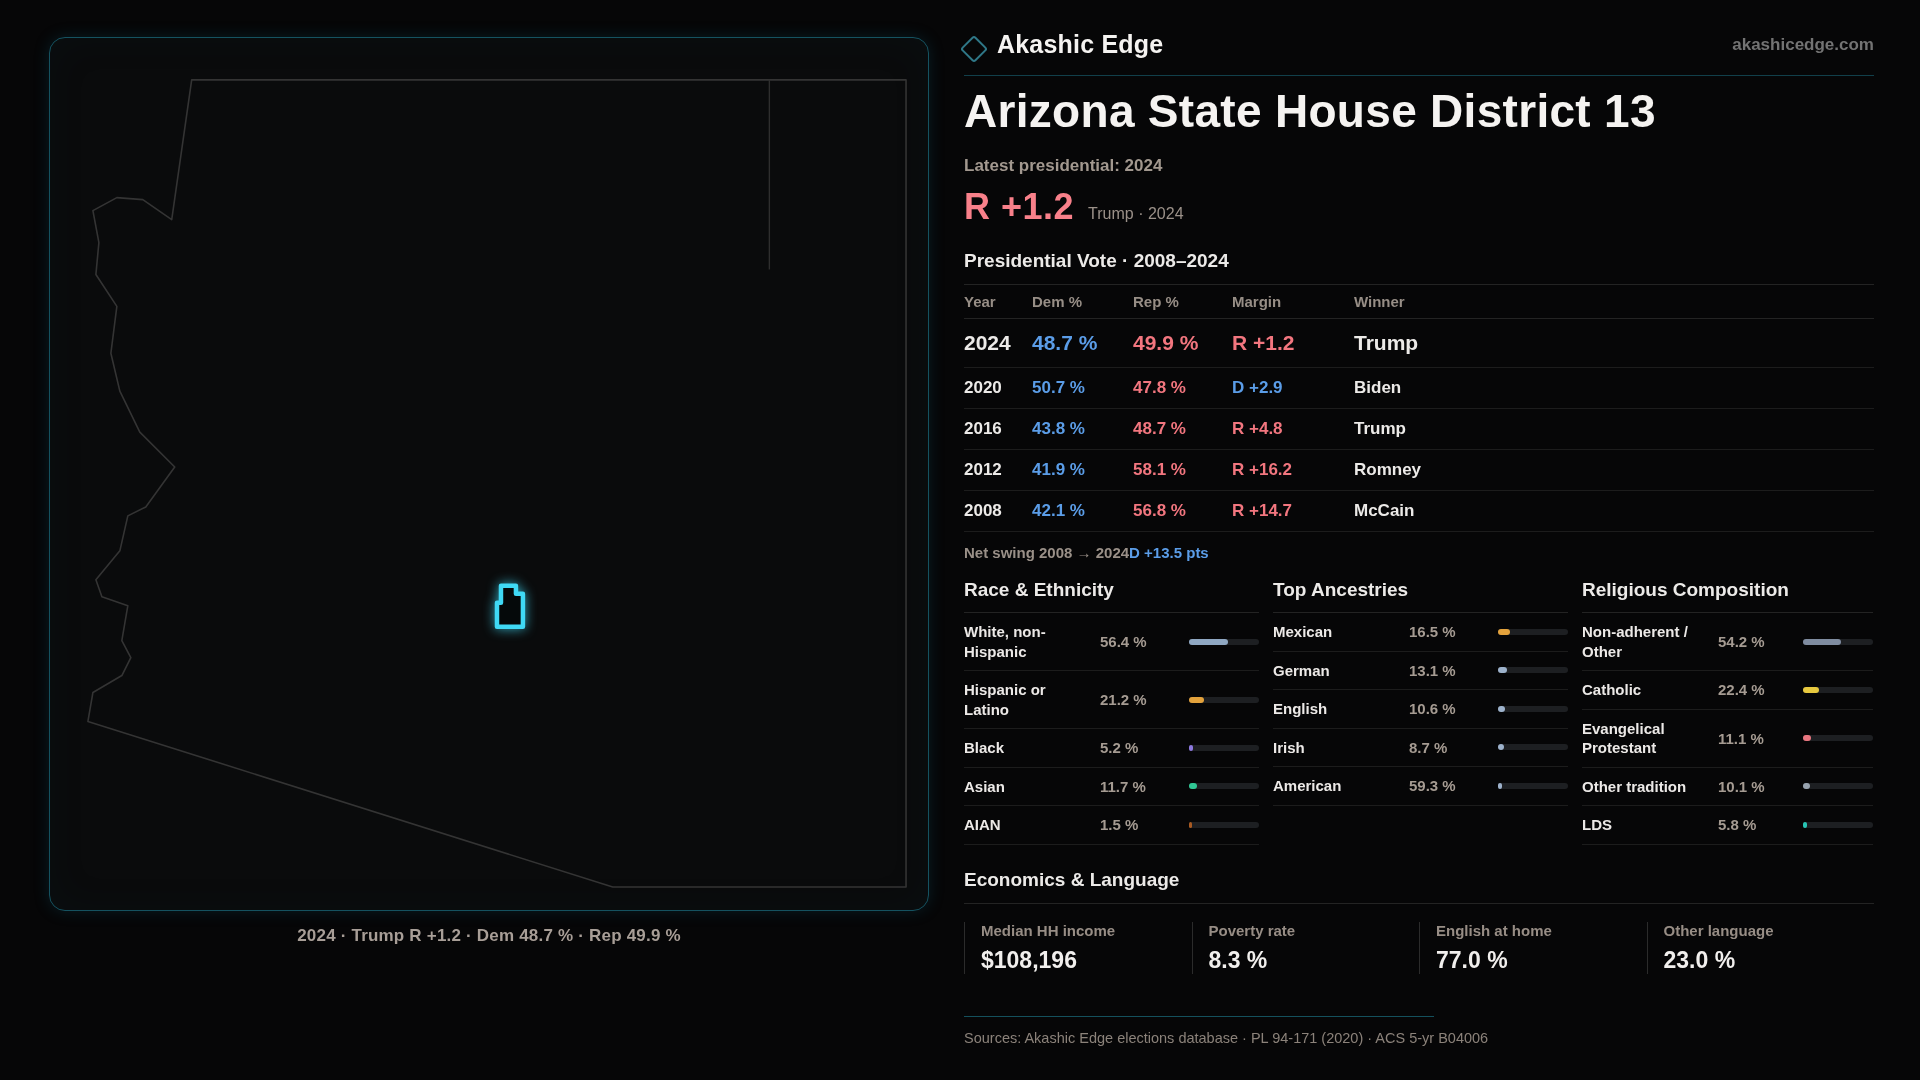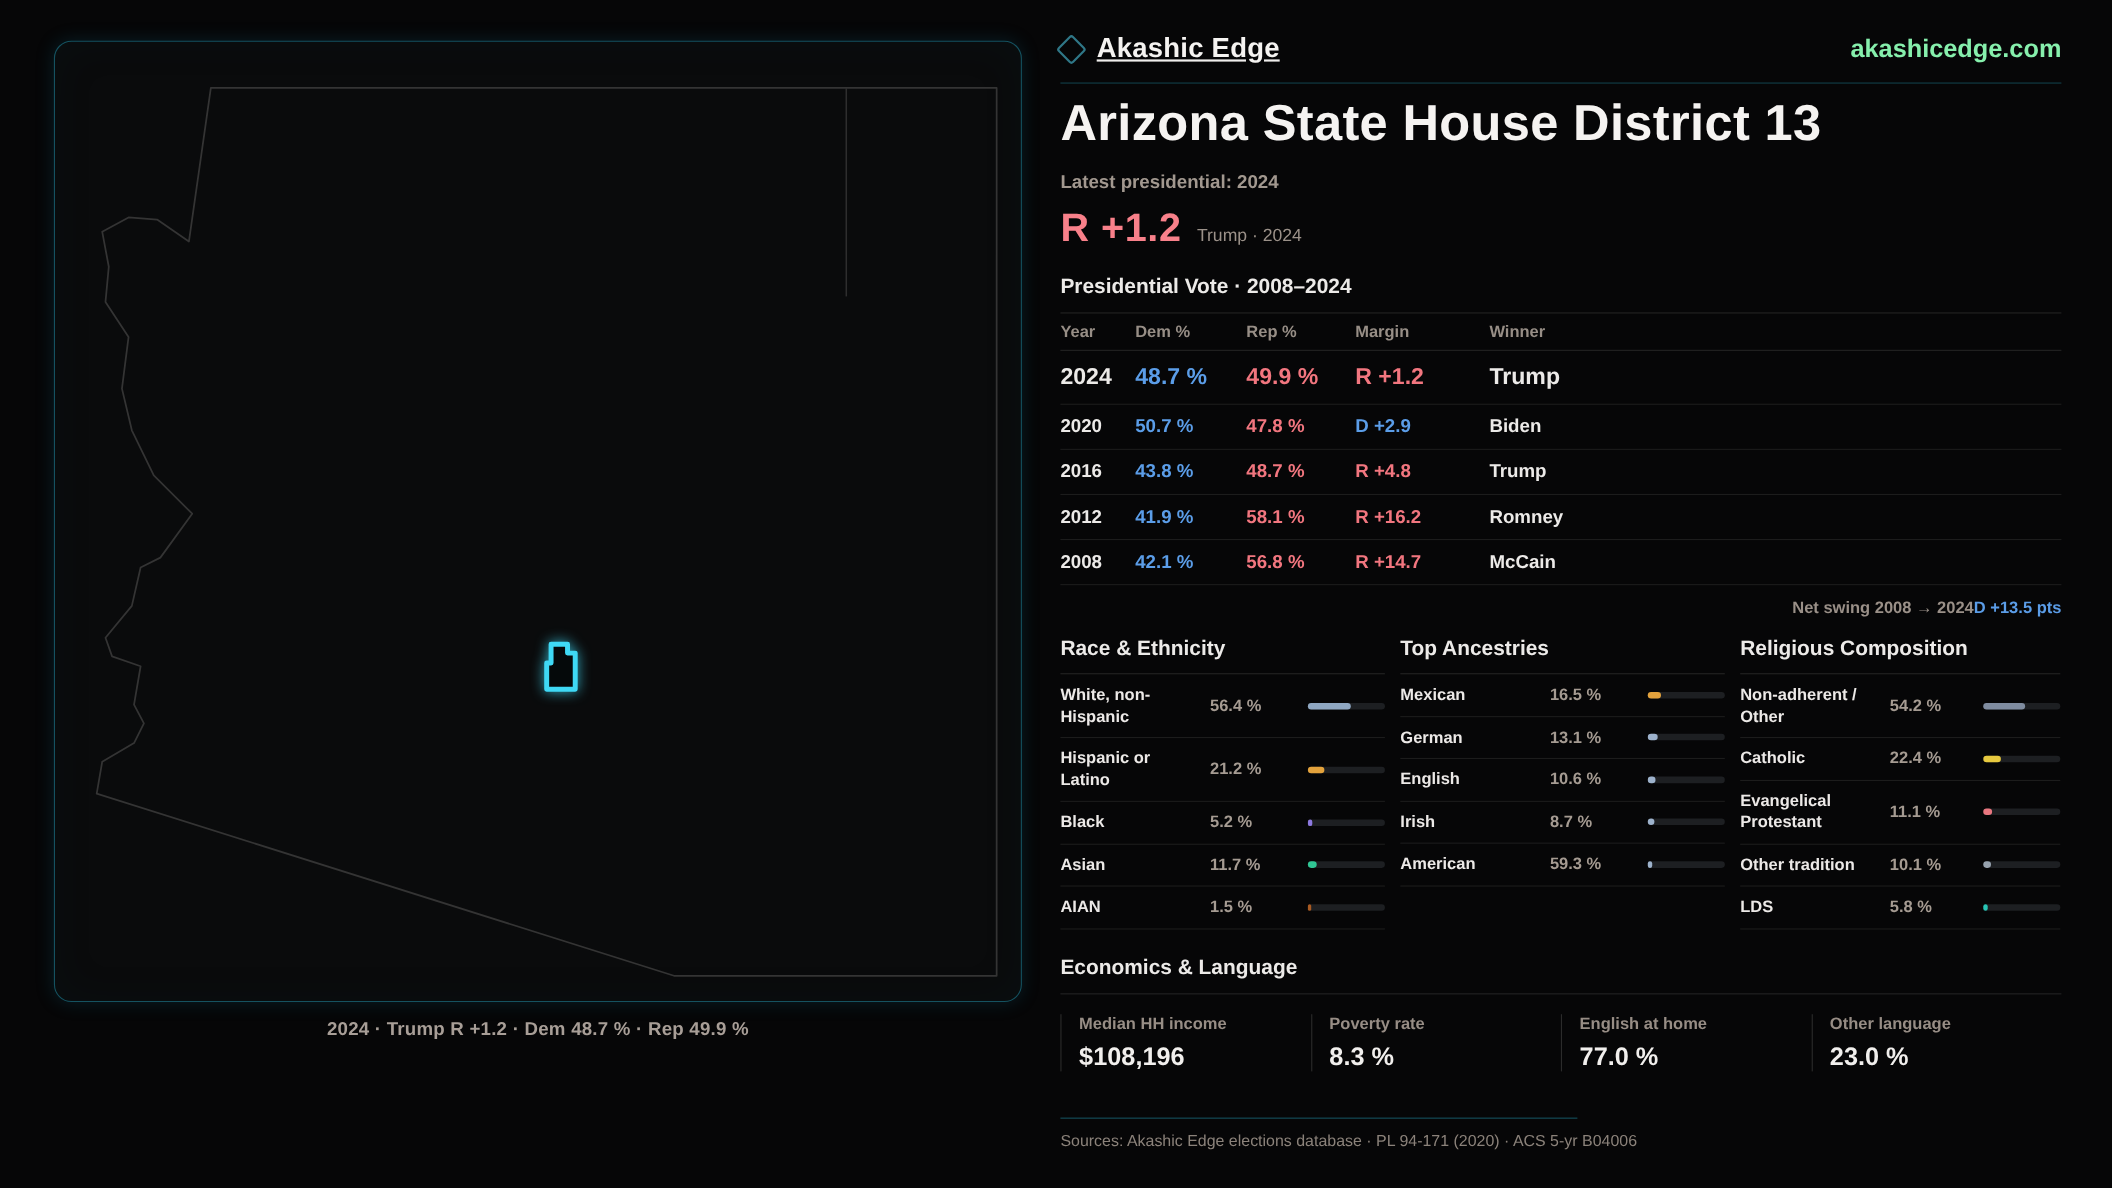--- a/index.html
+++ b/index.html
@@ -24,25 +24,25 @@
   .map-caption{
     position:absolute; left:49px; top:926px; width:880px; text-align:center;
     color:#a89e97; font-size:17px; font-weight:700; letter-spacing:.2px;
   }
 
   
   .content{ position:absolute; left:964px; top:30px; width:910px; }
 
   .hdr{ display:flex; align-items:center; justify-content:space-between;
         padding-bottom:16px; border-bottom:1px solid #113f4a; }
-  .hdr-left{ display:flex; align-items:center; gap:13px;text-decoration:underline; }
+  .hdr-left{ display:flex; align-items:flex-end; gap:13px; }
   .logo{ width:20px; height:20px; border:2px solid #2f7787; transform:rotate(45deg);
          border-radius:3px; display:inline-block; }
   .brand{ font-size:25px; font-weight:800; color:#f5f3f1; letter-spacing:.2px; }
-  .site{ font-size:23px; font-weight:700; color:#86efac; }
+  .site{ font-size:17px; font-weight:700; color:#737373; }
 
   .kicker{ margin-top:20px; font-size:17px; font-weight:600; color:var(--muted); }
   .title{ margin-top:8px; font-size:46px; font-weight:800; color:#f5f3f1; letter-spacing:.3px; }
   .latest{ margin-top:18px; font-size:17px; font-weight:700; color:#a2988f; }
 
   .margin-row{ margin-top:10px; display:flex; align-items:baseline; gap:14px; }
   .margin-big{ font-size:36px; font-weight:800; color:#f8808a; letter-spacing:.5px; }
   .margin-ctx{ font-size:16px; font-weight:400; color:#9b9189; }
 
   .table-title{ margin-top:22px; font-size:19px; font-weight:700; color:#eceae8; }
@@ -53,21 +53,21 @@
   .vrow.head{ border-top:1px solid var(--line); border-bottom:1px solid var(--line);
               padding:8px 0; }
   .vrow.head span{ font-size:15px; font-weight:600; color:#978e86; }
   .vrow.data{ padding:10px 0; font-size:17px; font-weight:700; }
   .vrow.data.big{ padding:12px 0; font-size:21px; }
   .vrow .year{ color:#eceae8; }
   .vrow .dem{ color:var(--dem); }
   .vrow .rep{ color:var(--rep); }
   .vrow .winner{ color:#eceae8; }
 
-  .netswing{ margin-top:12px; display:flex; justify-content:flex-end; align-items:center; }
+  .netswing{ margin-top:12px; display:flex; justify-content:flex-start; align-items:center; }
   .netswing .lab{ font-size:15px; font-weight:600; color:var(--muted); }
   .netswing .val{ font-size:15px; font-weight:700; color:var(--dem); }
 
   .demos{ margin-top:18px; display:grid; grid-template-columns:295px 295px 291px; column-gap:14px; }
   .demo h3{ font-size:19px; font-weight:700; color:#eceae8; padding-bottom:11px;
             border-bottom:1px solid var(--line); }
   .ditem{ display:grid; grid-template-columns:128px 1fr 70px; align-items:center; gap:8px;
           padding:9px 0; border-bottom:1px solid var(--line2); min-height:37px; }
   .ditem .dl{ font-size:15px; font-weight:700; color:#ece9e7; line-height:1.3; }
   .ditem .dv{ font-size:15px; font-weight:600; color:var(--muted2); }

